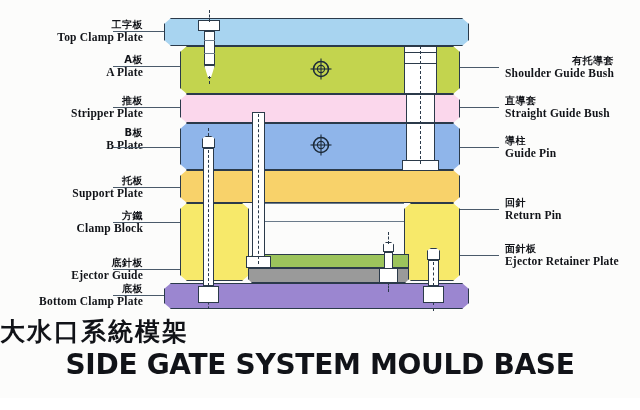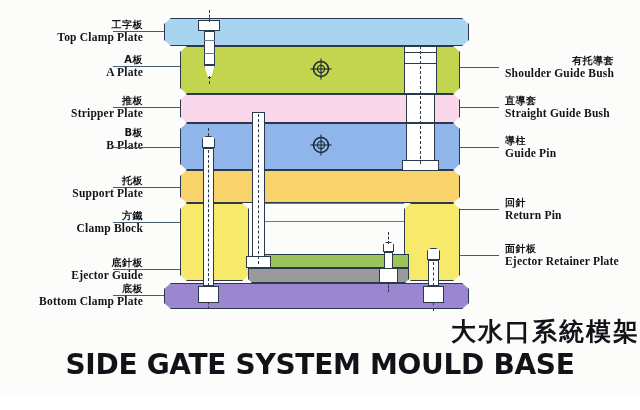--- a/index.html
+++ b/index.html
@@ -71,21 +71,21 @@
     width:0;border-left:1px dashed #2b3a4a;
   }
   .thin{position:absolute;background:#6a7a8a;height:1px;}
 
   
   .cross{position:absolute;width:22px;height:22px;}
   .cross svg{display:block;}
 
   
   #title-cn{
-    position:absolute;left:0;top:315px;width:640px;text-align:right;
+    position:absolute;left:0;top:315px;width:640px;text-align:left;
     font-family:"DejaVu Sans", sans-serif;
     font-size:25px;font-weight:bold;color:#111318;letter-spacing:2px;
   }
   #title-en{
     position:absolute;left:0;top:348px;width:640px;text-align:center;
     font-family:"DejaVu Sans", sans-serif;
     font-size:28px;font-weight:bold;color:#111318;letter-spacing:-0.3px;
   }
 </style>
 </head>

